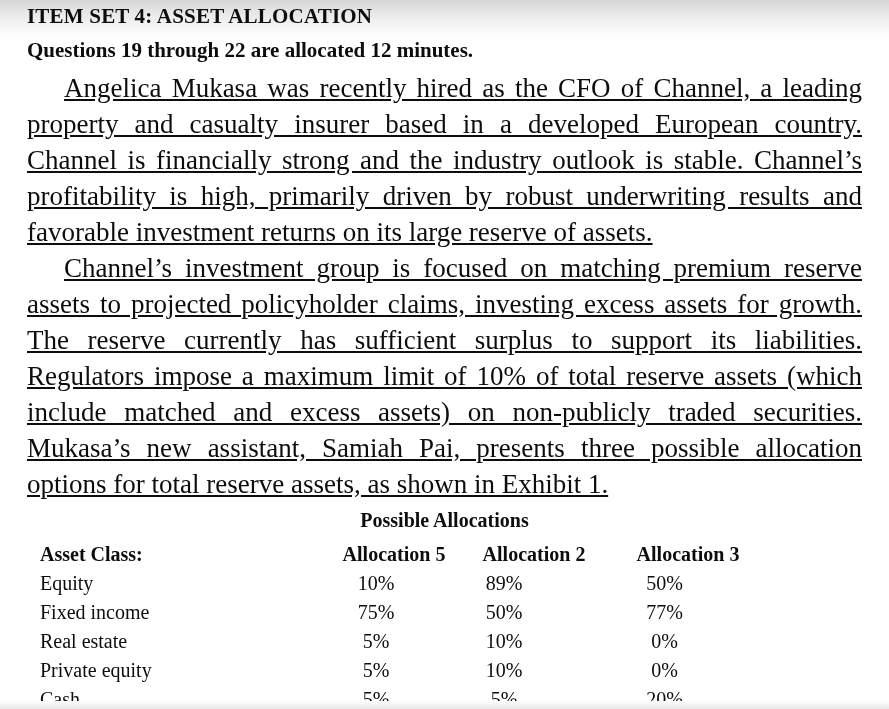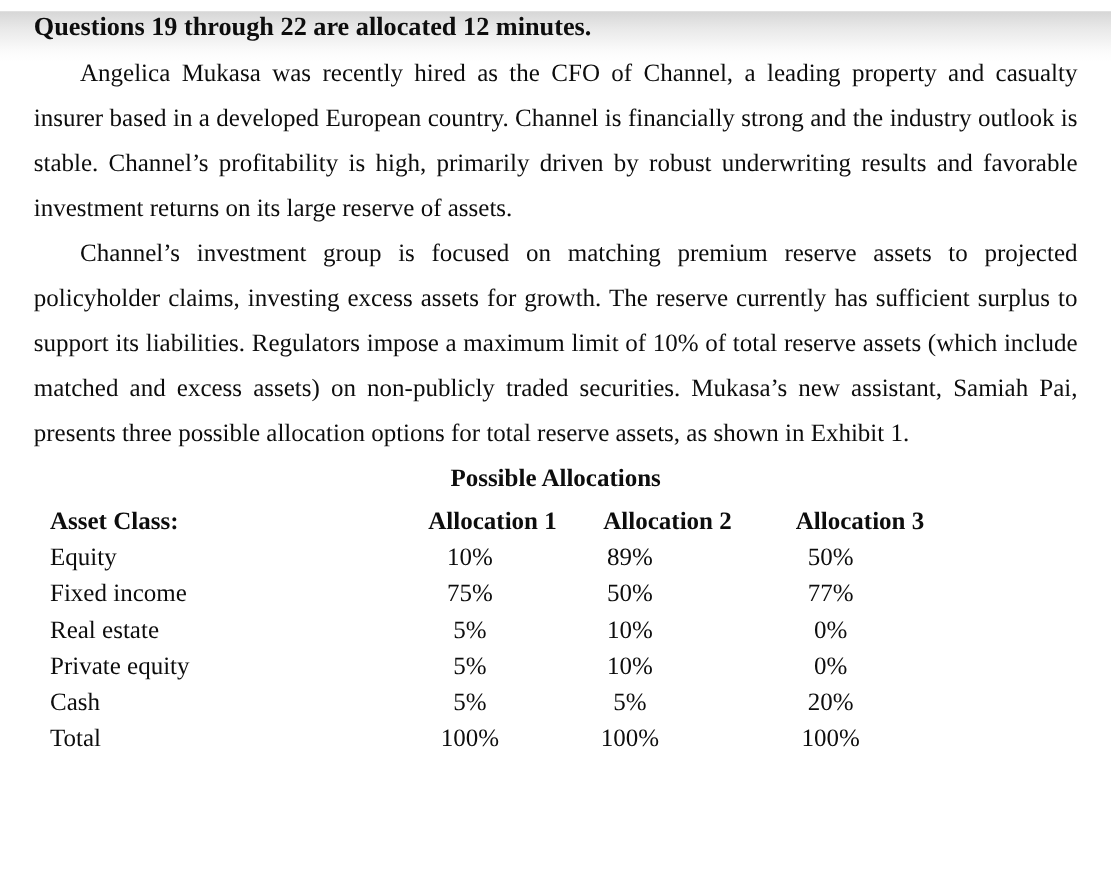--- a/index.html
+++ b/index.html
@@ -52,25 +52,26 @@
     padding-top: 4px;
     letter-spacing: 0.2px;
   }
   .doc-subtitle {
     font-size: 21px;
     font-weight: bold;
     line-height: 25px;
     margin: 9px 27px 0;
   }
   .body-par {
-    font-size: 20px;
+    font-size: 27px;
     line-height: 36px;
     text-align: justify;
     text-indent: 37px;
     margin: 0 27px;
+    text-decoration: underline;
   }
   .body-par.first {
     margin-top: 7px;
   }
   .exhibit-heading {
     text-align: center;
     font-weight: bold;
     font-size: 20px;
     line-height: 36px;
     margin: 0;
@@ -96,38 +97,39 @@
   table.alloc .pr2 { padding-right: 60px; }
   table.alloc .pr3 { padding-right: 47px; }
 </style>
 </head>
 <body>
 
 <div class="page">
   <div class="top-shade"></div>
 
   <div class="content">
+    <div class="doc-title">ITEM SET 4: ASSET ALLOCATION</div>
     <div class="doc-subtitle">Questions 19 through 22 are allocated 12 minutes.</div>
 
     <p class="body-par first">Angelica Mukasa was recently hired as the CFO of Channel, a leading property and casualty insurer based in a developed European country. Channel is financially strong and the industry outlook is stable. Channel’s profitability is high, primarily driven by robust underwriting results and favorable investment returns on its large reserve of assets.</p>
     <p class="body-par">Channel’s investment group is focused on matching premium reserve assets to projected policyholder claims, investing excess assets for growth. The reserve currently has sufficient surplus to support its liabilities. Regulators impose a maximum limit of 10% of total reserve assets (which include matched and excess assets) on non-publicly traded securities. Mukasa’s new assistant, Samiah Pai, presents three possible allocation options for total reserve assets, as shown in Exhibit 1.</p>
 
     <div class="exhibit-heading">Possible Allocations</div>
 
     <table class="alloc">
       <colgroup>
         <col style="width:298px">
         <col style="width:112px">
         <col style="width:168px">
         <col style="width:140px">
       </colgroup>
       <thead>
         <tr>
           <th class="asset">Asset Class:</th>
-          <th>Allocation 1</th>
+          <th>Allocation 5</th>
           <th>Allocation 2</th>
           <th>Allocation 3</th>
         </tr>
       </thead>
       <tbody>
         <tr>
           <td class="asset">Equity</td>
           <td class="num pr1">10%</td>
           <td class="num pr2">89%</td>
           <td class="num pr3">50%</td>

